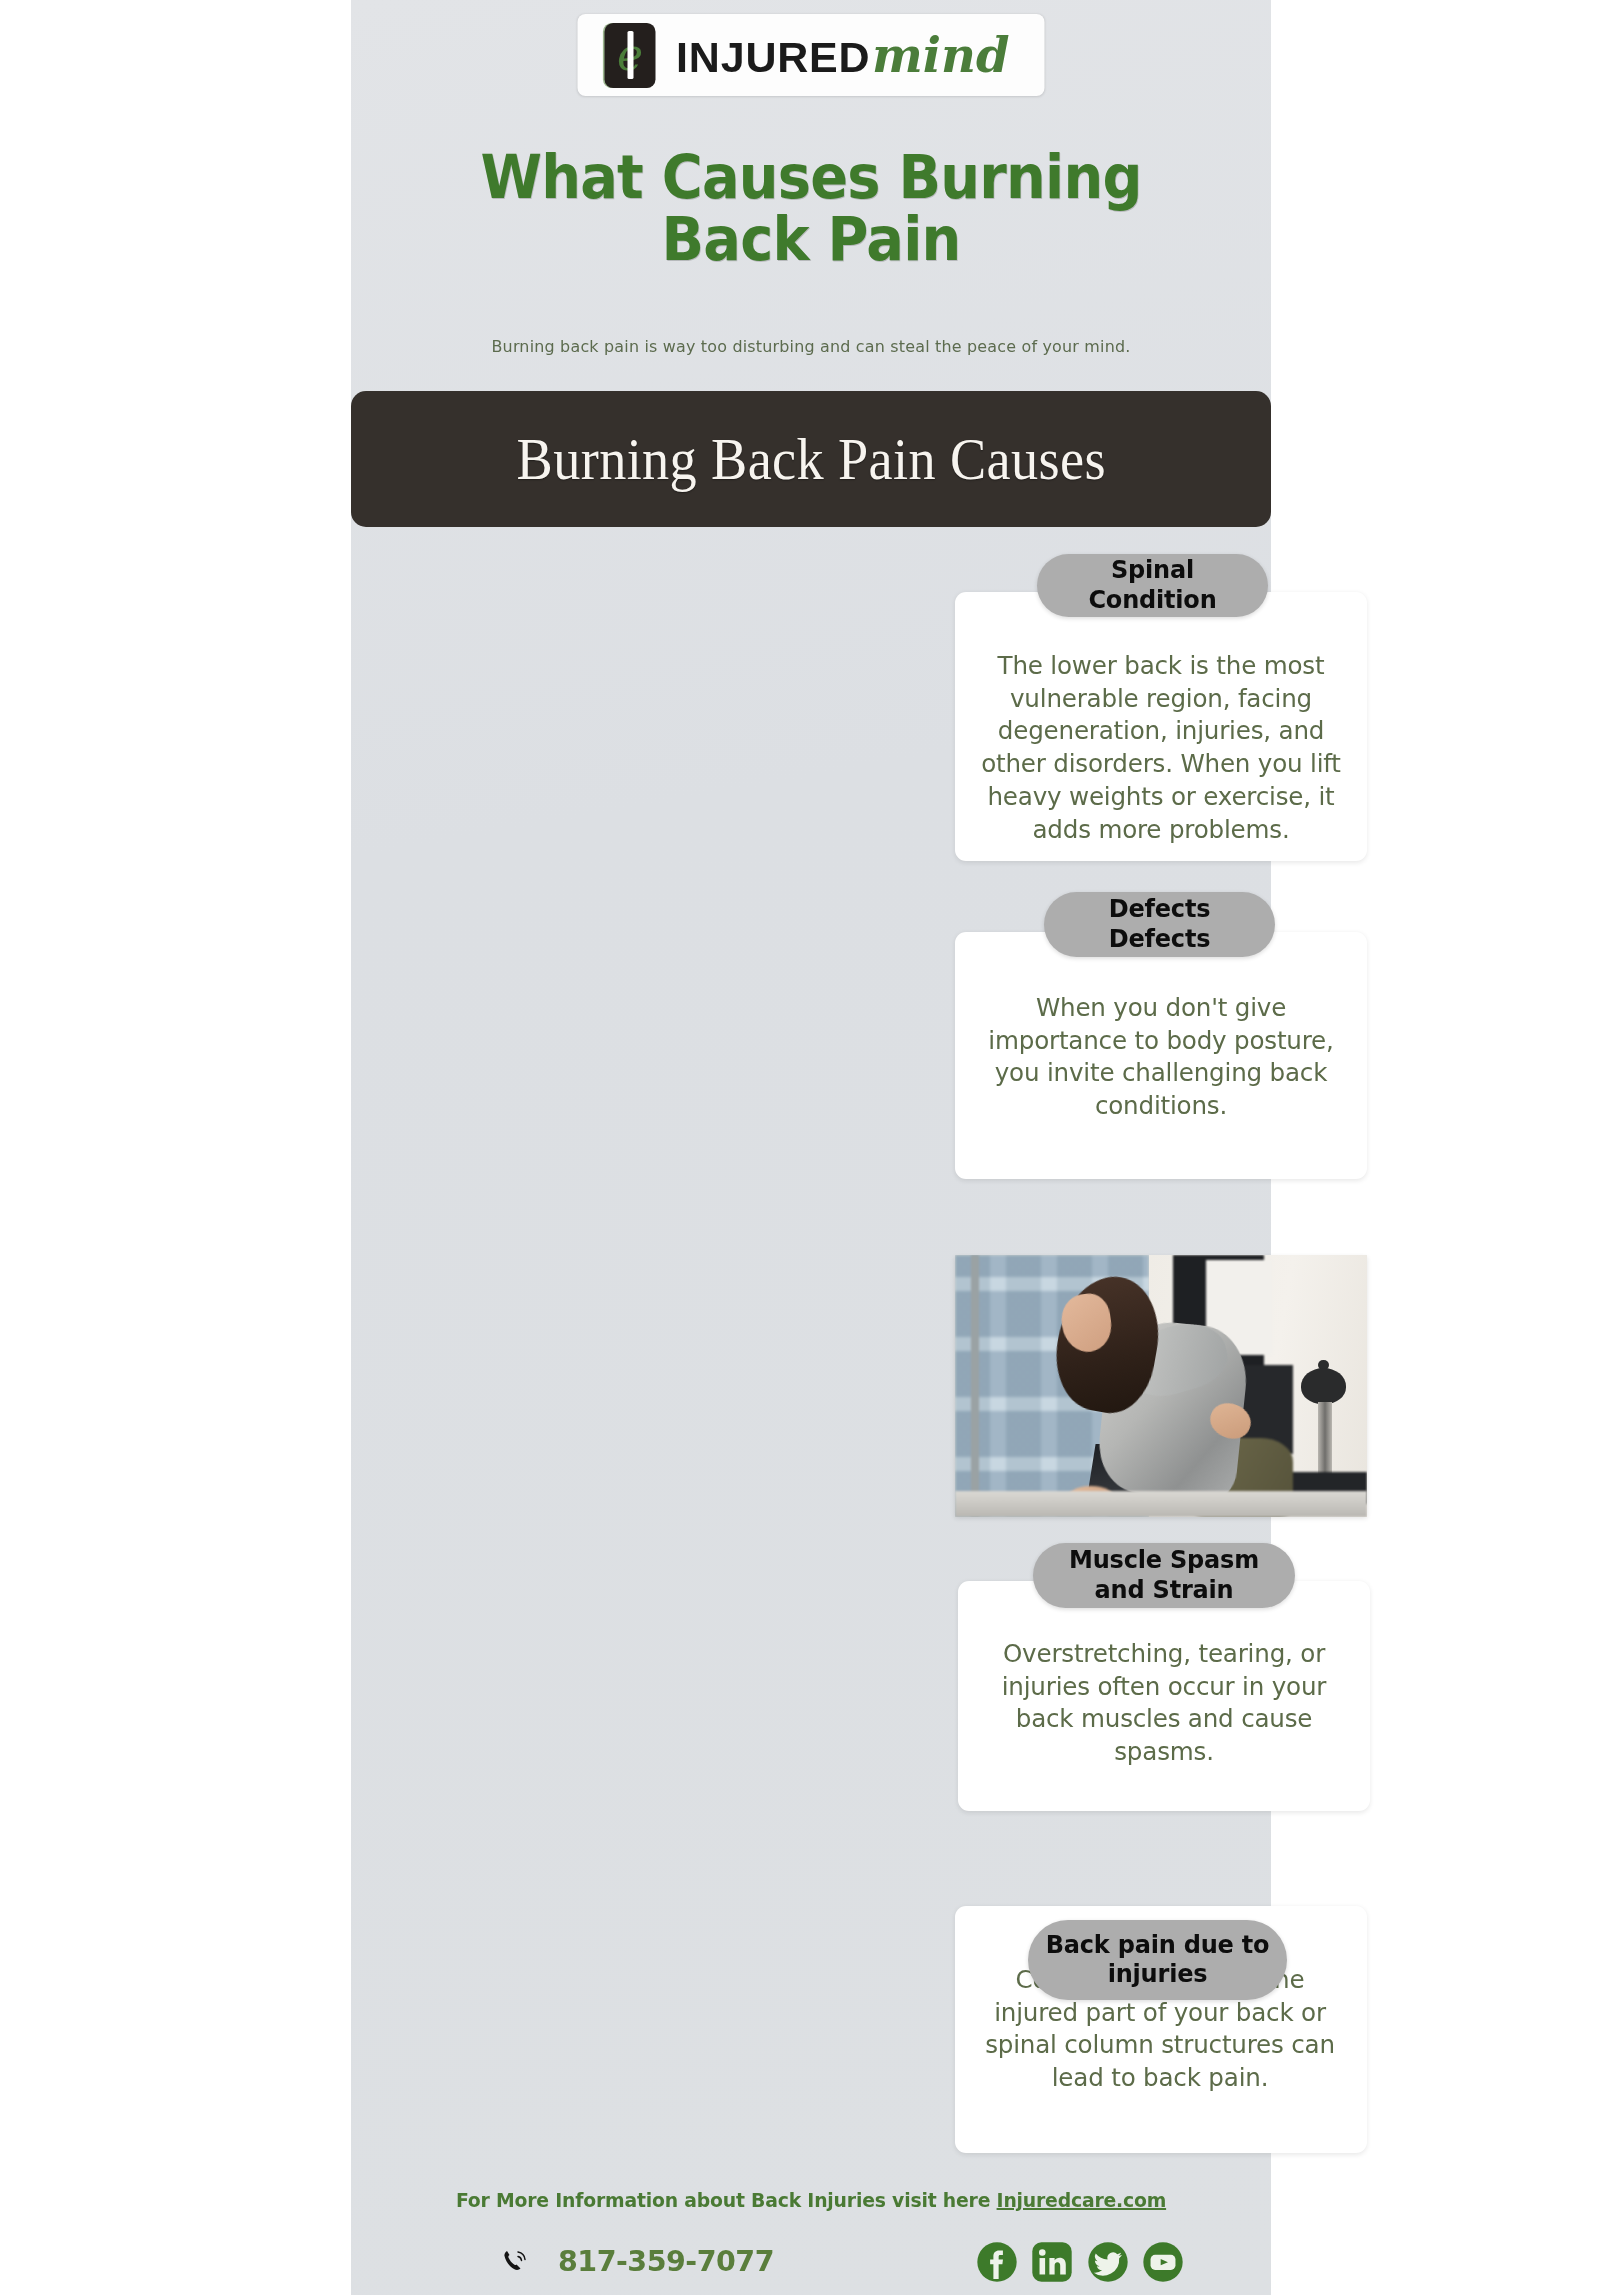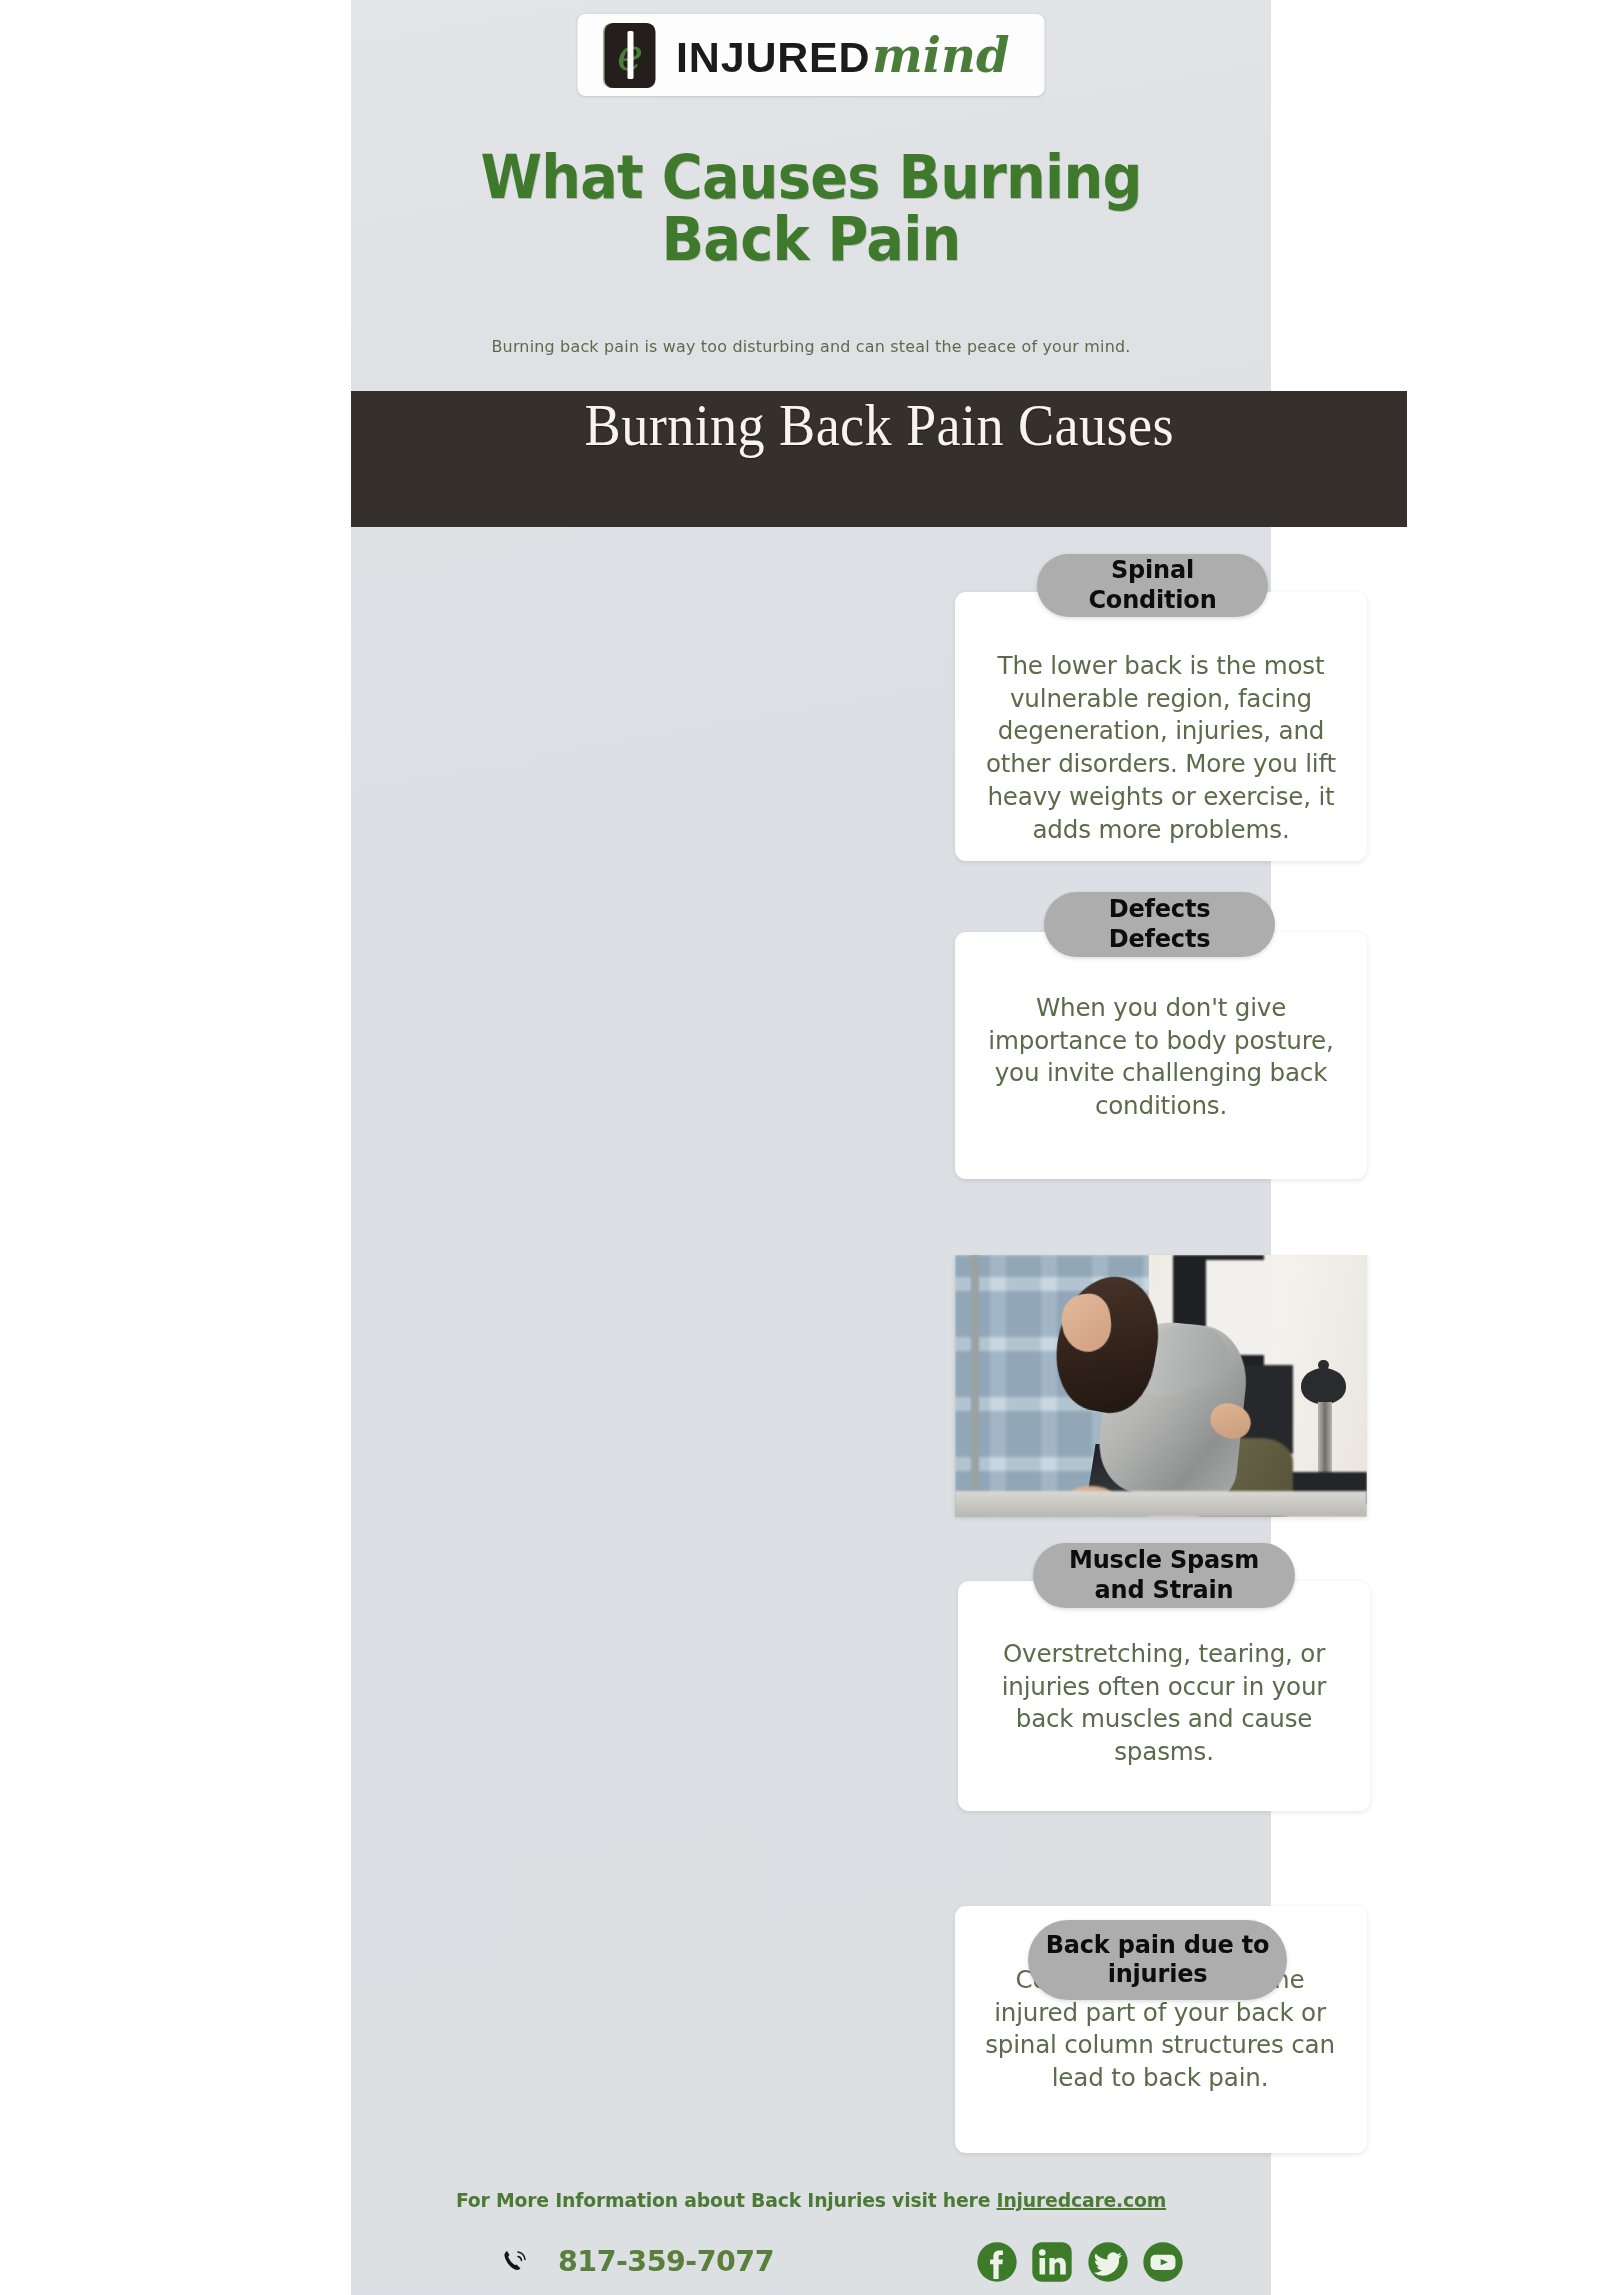--- a/index.html
+++ b/index.html
@@ -125,26 +125,27 @@
     color: #5c6b4e;
     letter-spacing: 0.2px;
     transform: scaleX(.96);
   }
 
   
   .banner {
     position: absolute;
     left: 0;
     top: 391px;
-    width: 1056px;
+    width: 920px;
     height: 136px;
     background: #35302c;
     display: flex;
-    align-items: flex-start;
+    align-items: center;
     justify-content: center;
+    border-radius: 15px;
   }
   .banner-text {
     font-family: "Liberation Serif", serif;
     font-size: 59px;
     color: #f7f4ef;
     letter-spacing: 0.4px;
     transform: scaleX(.92);
     text-shadow: 0 0.8px 1.6px rgba(0,0,0,.4);
   }
 
@@ -362,21 +363,21 @@
 
     <div class="banner">
       <div class="banner-text">Burning Back Pain Causes</div>
     </div>
 
     <div class="card-block">
       <div class="card-body" style="left:604px; top:592px; width:412px; height:269px;"></div>
       <div class="card-pill" style="left:686px; top:554px; width:231px; height:63px;">
         <span>Spinal Condition</span>
       </div>
-      <div class="card-text" style="left:628px; top:650px; width:364px;">The lower back is the most vulnerable region, facing degeneration, injuries, and other disorders. More you lift heavy weights or exercise, it adds more problems.</div>
+      <div class="card-text" style="left:628px; top:650px; width:364px;">The lower back is the most vulnerable region, facing degeneration, injuries, and other disorders. When you lift heavy weights or exercise, it adds more problems.</div>
     </div>
 
     <div class="card-block">
       <div class="card-body" style="left:604px; top:932px; width:412px; height:247px;"></div>
       <div class="card-pill" style="left:693px; top:892px; width:231px; height:65px;">
         <span>Defects Defects</span>
       </div>
       <div class="card-text" style="left:632px; top:992px; width:356px;">When you don't give importance to body posture, you invite challenging back conditions.</div>
     </div>
 

